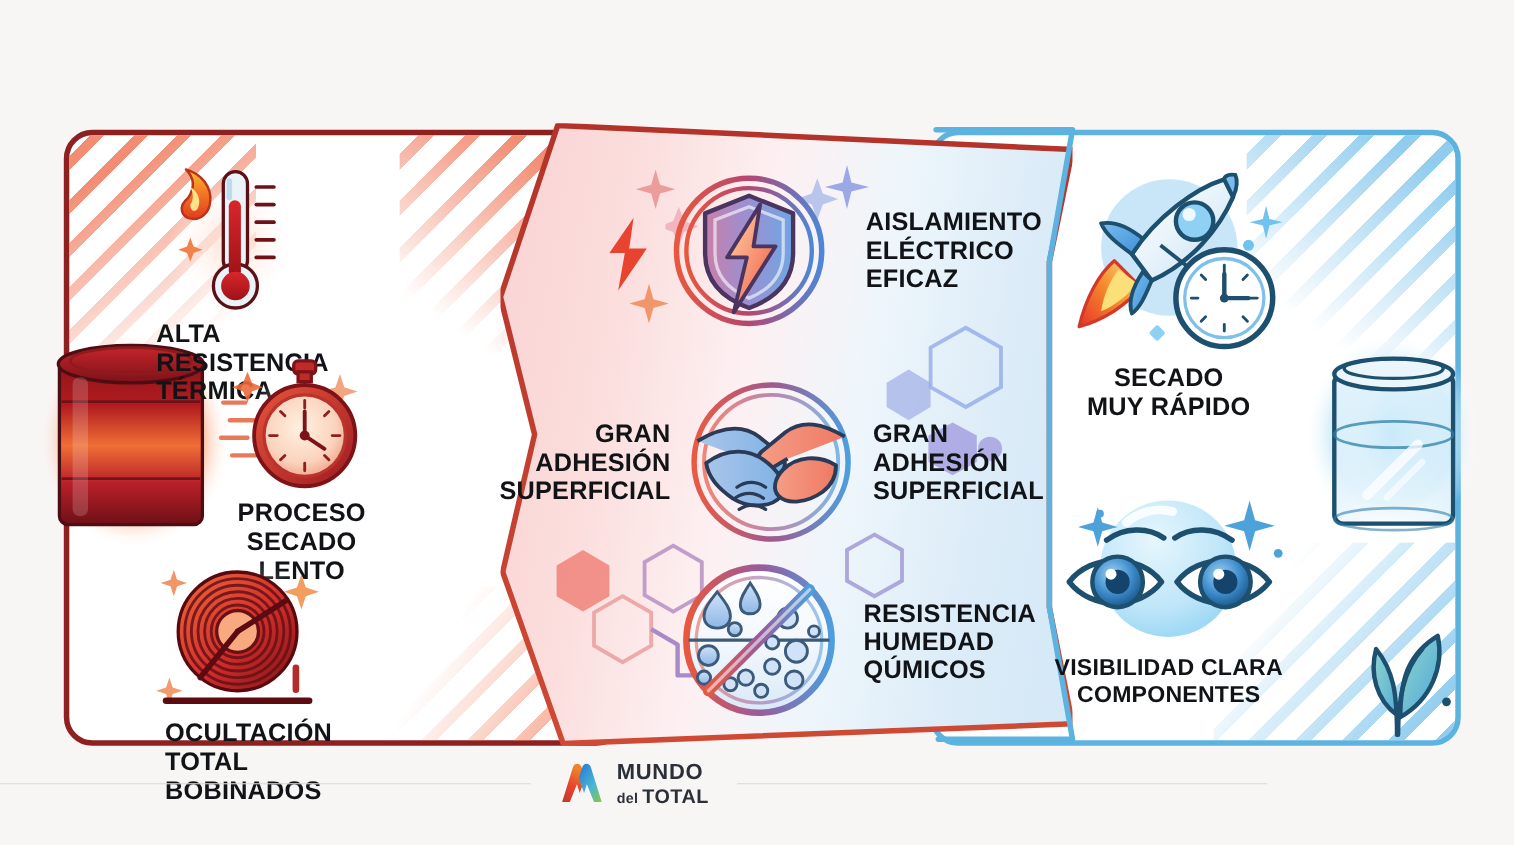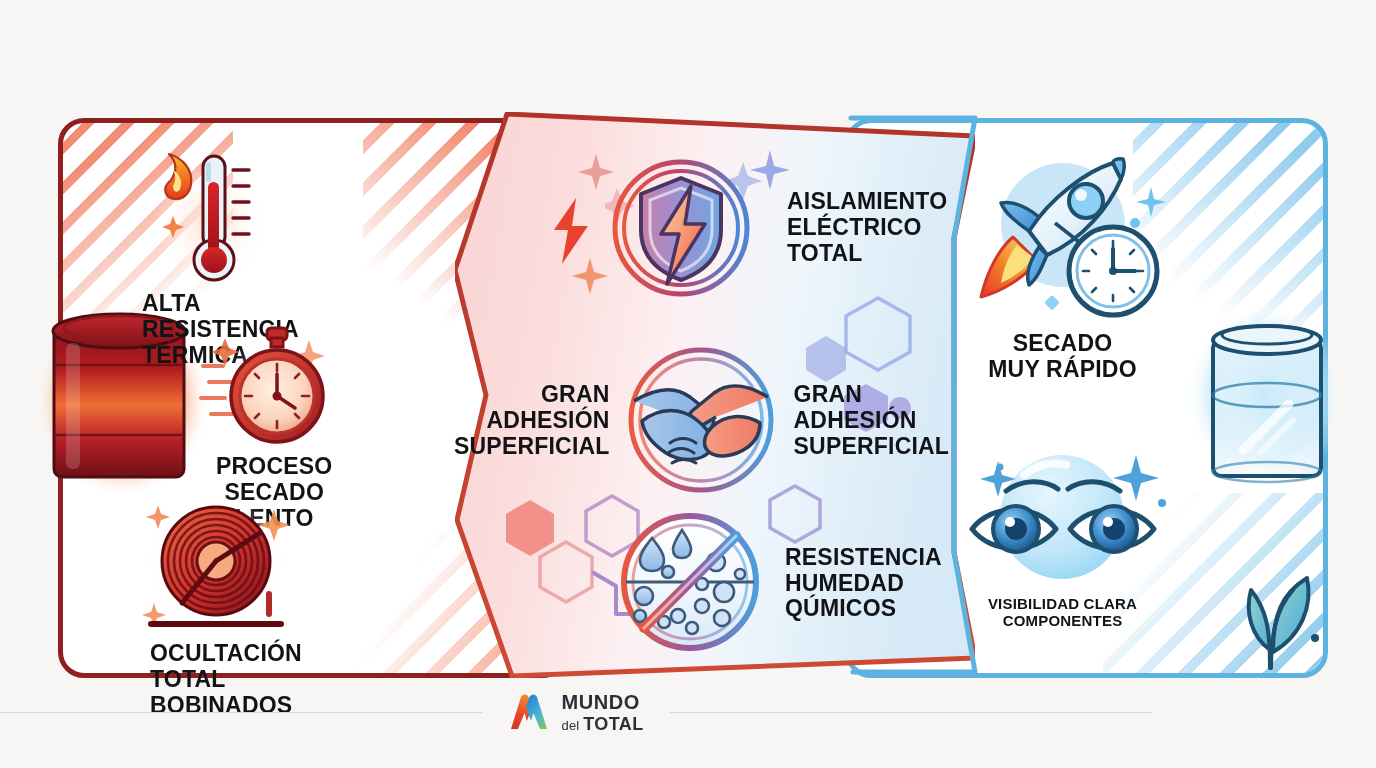--- a/index.html
+++ b/index.html
@@ -96,56 +96,56 @@
     letter-spacing:.2px;
     white-space:pre-line;
   }
 
   
   .lf{z-index:7;flex-direction:column;}
   #f-termica{left:120px;top:150px;}
   #f-termica .feat-label{font-size:23px;margin-left:22px;}
   #f-secado{left:196px;top:318px;}
   #f-secado .feat-label{font-size:23px;margin-left:20px;text-align:center;}
-  #f-ocultacion{left:130px;top:495px;}
+  #f-ocultacion{left:130px;top:508px;}
   #f-ocultacion .feat-label{font-size:23px;margin-left:20px;}
 
   
   .cf{z-index:8;}
   #f-aislamiento{left:605px;top:152px;}
   #f-aislamiento .feat-label{font-size:23px;margin-left:22px;}
   #f-adhesion{left:454px;top:345px;}
   #f-adhesion .lbl-left{font-size:23px;margin-right:16px;text-align:right;}
   #f-adhesion .feat-label.lbl-right{font-size:23px;margin-left:18px;}
   #f-resistencia{left:618px;top:510px;}
   #f-resistencia .feat-label{font-size:23px;margin-left:22px;}
 
   
   .rf{z-index:7;}
   #f-rapido{left:955px;top:145px;flex-direction:column;align-items:center;}
   #f-rapido .feat-label{font-size:23px;margin-top:10px;text-align:center;}
   #f-visibilidad{left:940px;top:445px;flex-direction:column;align-items:center;}
-  #f-visibilidad .feat-label{font-size:15px;margin-top:6px;text-align:center;}
+  #f-visibilidad .feat-label{font-size:21px;margin-top:6px;text-align:center;}
 
   
   #paintcan{position:absolute;left:22px;top:295px;z-index:6;}
   #glassjar{position:absolute;left:1185px;top:300px;z-index:6;}
   #leafplant{position:absolute;left:1215px;top:560px;z-index:7;}
 
   
   #footer{
     position:absolute;left:0;bottom:26px;width:1152px;height:60px;
     display:flex;align-items:center;justify-content:center;z-index:9;
   }
   #footer .rule{flex:1;height:1px;background:#d9d9d9;max-width:500px;}
   #logo{display:flex;align-items:center;gap:11px;padding:0 26px;}
   #logo .logo-text{display:flex;flex-direction:column;line-height:1;}
   #logo .logo-top{font-size:20px;font-weight:bold;color:#2b2f38;letter-spacing:.6px;}
   #logo .logo-bottom{font-size:18px;font-weight:bold;color:#2b2f38;letter-spacing:.4px;margin-top:3px;}
-  #logo .logo-bottom .del{font-size:13px;font-weight:normal;letter-spacing:.2px;}
+  #logo .logo-bottom .del{font-size:13px;font-weight:bold;letter-spacing:.2px;}
 </style>
 </head>
 <body>
 
 <div class="stage">
 
   <div class="panel" id="panel-left">
     <div class="stripes-tl"></div>
     <div class="stripes-tr"></div>
     <div class="stripes-br"></div>
@@ -386,21 +386,21 @@
       <path d="M18,46 L23,59 L36,64 L23,69 L18,82 L13,69 L0,64 L13,59 Z" fill="#eb8fa4" opacity=".55" transform="translate(-6,-10)"></path>
       <path d="M138,10 L143,24 L157,29 L143,34 L138,48 L133,34 L119,29 L133,24 Z" fill="#8fa6e8" opacity=".6"></path>
       <circle cx="76" cy="76" r="66" fill="none" stroke="url(#ringRB)" stroke-width="5"></circle>
       <circle cx="76" cy="76" r="57" fill="none" stroke="url(#ringRB)" stroke-width="4"></circle>
       <path d="M76,26 L116,42 L116,78 C116,106 98,120 76,128 C54,120 36,106 36,78 L36,42 Z" fill="url(#shieldG)" stroke="#4b3560" stroke-width="4" stroke-linejoin="round"></path>
       <path d="M76,36 L107,48 L107,78 C107,100 93,112 76,119 C59,112 45,100 45,78 L45,48 Z" fill="none" stroke="#ffffff" stroke-width="3" opacity=".6"></path>
       <path d="M86,34 L56,82 L74,82 L62,132 L100,72 L80,72 Z" fill="url(#boltG)" stroke="#4b3560" stroke-width="3.5" stroke-linejoin="round"></path>
     </svg>
     <div class="feat-label">AISLAMIENTO
 ELÉCTRICO
-TOTAL</div>
+EFICAZ</div>
   </div>
 
   <div class="feature cf" id="f-adhesion">
     <div class="feat-label lbl-left">GRAN
 ADHESIÓN
 SUPERFICIAL</div>
     <svg class="feat-icon" width="150" height="150" viewBox="0 0 150 150">
       <defs>
         <linearGradient id="hsRing" x1="0" y1="0" x2="1" y2="0">
           <stop offset="0%" stop-color="#ea5a42"></stop>

